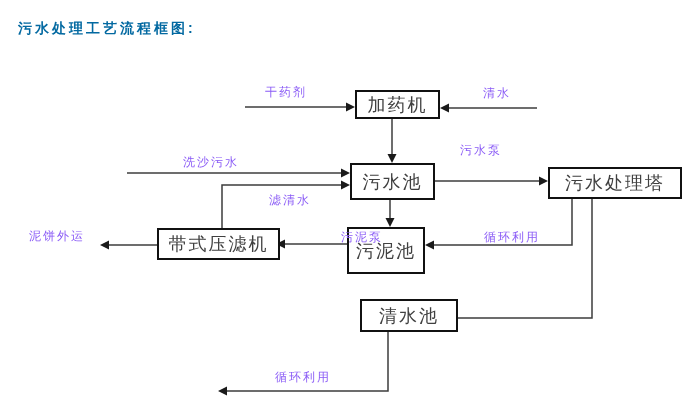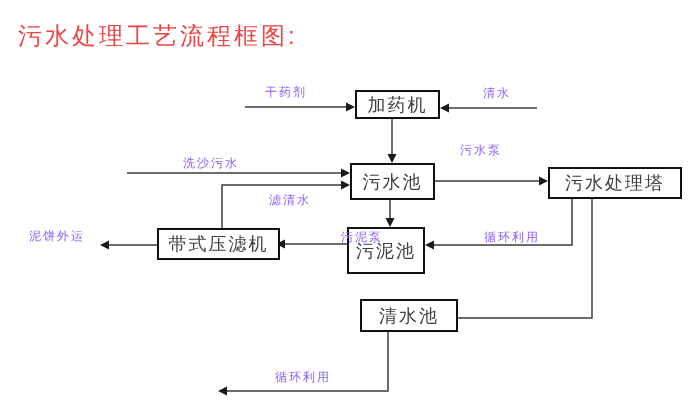--- a/index.html
+++ b/index.html
@@ -5,37 +5,37 @@
   html,body{margin:0;padding:0;background:#ffffff;}
   .canvas{
     position:relative;
     width:700px;height:420px;
     background:#ffffff;
     font-family:"Liberation Sans","DejaVu Sans",sans-serif;
     overflow:hidden;
   }
   .title{
     position:absolute;left:18px;top:20px;
-    font-size:24px;font-weight:normal;color:#ef4444;
+    font-size:14px;font-weight:bold;color:#0369a1;
     letter-spacing:3px;white-space:nowrap;
   }
   .edges-svg{position:absolute;left:0;top:0;width:700px;height:420px;}
   .node{
     position:absolute;
     border:2px solid #111111;background:#ffffff;
     display:flex;align-items:center;justify-content:center;
     font-size:18px;color:#404040;letter-spacing:2px;
     box-sizing:border-box;white-space:nowrap;
   }
   .edge-label{
     position:absolute;transform:translate(-50%,-50%);
     font-size:12px;color:#8b5cf6;letter-spacing:2px;white-space:nowrap;
     line-height:1;
   }
-  .edge-label.bg{background:#ffffff;padding:0 3px;}
+  .edge-label.bg{background:#ffffff;padding:0 3px;font-family:Liberation Mono, monospace;}
 </style>
 </head>
 <body>
 
 <div class="canvas">
   <div class="title">污水处理工艺流程框图:</div>
   <svg class="edges-svg" id="edges-svg">
       <g>
         <polyline points="245,107 346,107" fill="none" stroke="#3d3d3d" stroke-width="1.5"></polyline>
         <polygon points="355,107 346,111.5 346,102.5" fill="#1a1a1a"></polygon>

